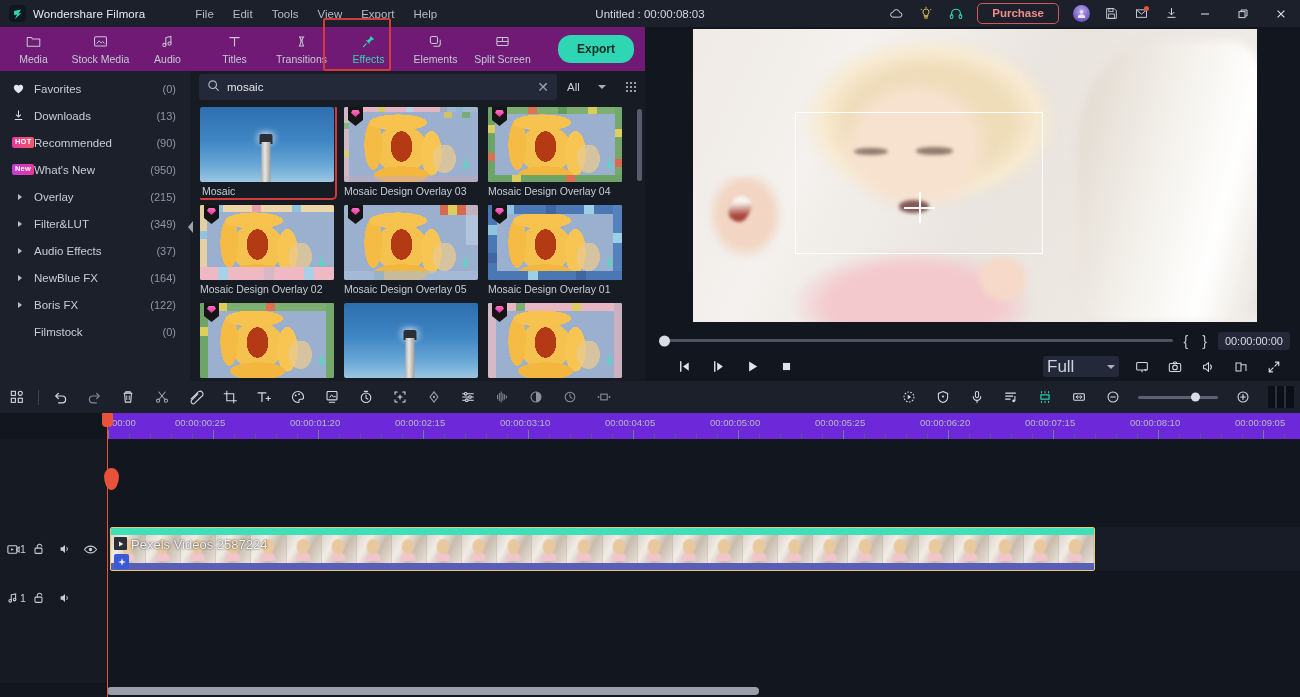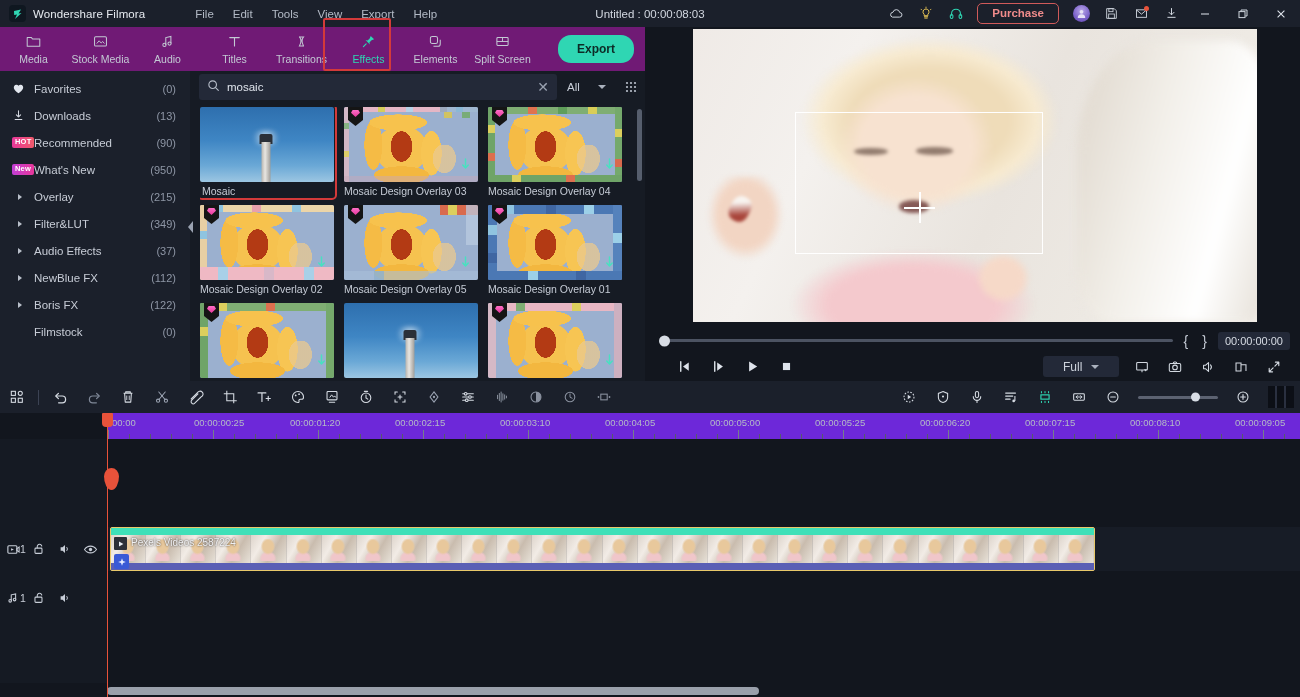--- a/index.html
+++ b/index.html
@@ -281,21 +281,21 @@
     font-size: 11px; color: #d6dbe3; font-family: "Liberation Sans", sans-serif;
   }
   .playrow {
     position: absolute; left: 645px; top: 352px; width: 655px; height: 29px;
     display: flex; align-items: center; padding: 0 10px 0 22px;
   }
   .pr-btn { width: 34px; height: 29px; display: flex; align-items: center; justify-content: center; cursor: pointer; }
   .qual-sel {
     margin-left: auto; width: 76px; height: 21px; background: #232938; border-radius: 3px;
     display: flex; align-items: center; justify-content: space-between;
-    padding: 0 20px; font-size: 12px; color: #cdd3dc; cursor: pointer; margin-right: 6px;
+    padding: 0 4px; font-size: 17px; color: #cdd3dc; cursor: pointer; margin-right: 6px;
   }
   .pr-ric { width: 33px; height: 29px; display: flex; align-items: center; justify-content: center; cursor: pointer; }
 
   
   .tl-toolbar {
     position: absolute; left: 0; top: 381px; width: 1300px; height: 32px;
     background: #1b202b; display: flex; align-items: center;
   }
   .tb-ic { width: 34px; height: 32px; display: flex; align-items: center; justify-content: center; cursor: pointer; }
   .tb-sep { width: 1px; height: 15px; background: #3c4354; margin: 0 4px; }
@@ -351,21 +351,21 @@
     background: linear-gradient(120deg,#ddd4cb 0%, #f2ece6 30%, #c9bcae 62%, #e7e1d8 100%);
     border-right: 1px solid rgba(0,0,0,.12); position: relative;
   }
   .frame::after {
     content:''; position:absolute; left: 22%; top: 14%; width: 52%; height: 78%;
     background: radial-gradient(ellipse 48% 46% at 50% 34%, #e8c89c 0 60%, rgba(232,200,156,0) 85%),
                 radial-gradient(ellipse 56% 40% at 50% 88%, #f0c6ca 0 62%, rgba(240,198,202,0) 86%);
   }
   .clip-body { position: absolute; left: 0; right: 0; top: 35px; bottom: 0; background: #5a5fb5; }
   .clip-label {
-    position: absolute; left: 20px; top: 9px; font-size: 10px; color: #f0f0f2;
+    position: absolute; left: 20px; top: 9px; font-size: 13px; color: #f0f0f2;
     text-shadow: 0 0 2px rgba(0,0,0,.85); white-space: nowrap; pointer-events: none;
   }
   .clip-play {
     position: absolute; left: 3px; top: 9px; width: 13px; height: 13px;
     background: #2c2f38; display: flex; align-items: center; justify-content: center; border-radius: 1px;
   }
   .clip-fx {
     position: absolute; left: 3px; top: 26px; width: 15px; height: 15px;
     background: #3a5ad6; border-radius: 2px; display: flex; align-items: center; justify-content: center;
   }
@@ -590,21 +590,21 @@
           <span class="caret"></span>
         </span>
       <span class="sb-label">Audio Effects</span>
       <span class="sb-count">(37)</span>
     </div>
     <div class="sb-row">
       <span class="sb-ic">
           <span class="caret"></span>
         </span>
       <span class="sb-label">NewBlue FX</span>
-      <span class="sb-count">(112)</span>
+      <span class="sb-count">(164)</span>
     </div>
     <div class="sb-row">
       <span class="sb-ic">
           <span class="caret"></span>
         </span>
       <span class="sb-label">Boris FX</span>
       <span class="sb-count">(122)</span>
     </div>
     <div class="sb-row">
       <span class="sb-ic"></span>
@@ -1178,21 +1178,21 @@
       <svg width="16" height="16" viewBox="0 0 18 18">
           <path d="M7.4 10.6a2.8 2.8 0 0 1 0-4L9.6 4.4a2.8 2.8 0 1 1 4 4l-1 1" fill="none" stroke="#2fd6b3" stroke-width="1.3" stroke-linecap="round"></path>
           <path d="M10.6 7.4a2.8 2.8 0 0 1 0 4l-2.2 2.2a2.8 2.8 0 1 1-4-4l1-1" fill="none" stroke="#2fd6b3" stroke-width="1.3" stroke-linecap="round"></path>
         </svg>
     </span>
   </div>
 
   <div class="timeline">
     <div class="ruler">
       <span class="rlabel" style="left:4px">00:00</span>
-      <span class="rlabel" style="left:86px">00:00:00:25</span>
+      <span class="rlabel" style="left:67px">00:00:00:25</span>
       <span class="rlabel" style="left:182px">00:00:01:20</span>
       <span class="rlabel" style="left:287px">00:00:02:15</span>
       <span class="rlabel" style="left:392px">00:00:03:10</span>
       <span class="rlabel" style="left:497px">00:00:04:05</span>
       <span class="rlabel" style="left:602px">00:00:05:00</span>
       <span class="rlabel" style="left:707px">00:00:05:25</span>
       <span class="rlabel" style="left:812px">00:00:06:20</span>
       <span class="rlabel" style="left:917px">00:00:07:15</span>
       <span class="rlabel" style="left:1022px">00:00:08:10</span>
       <span class="rlabel" style="left:1127px">00:00:09:05</span>

